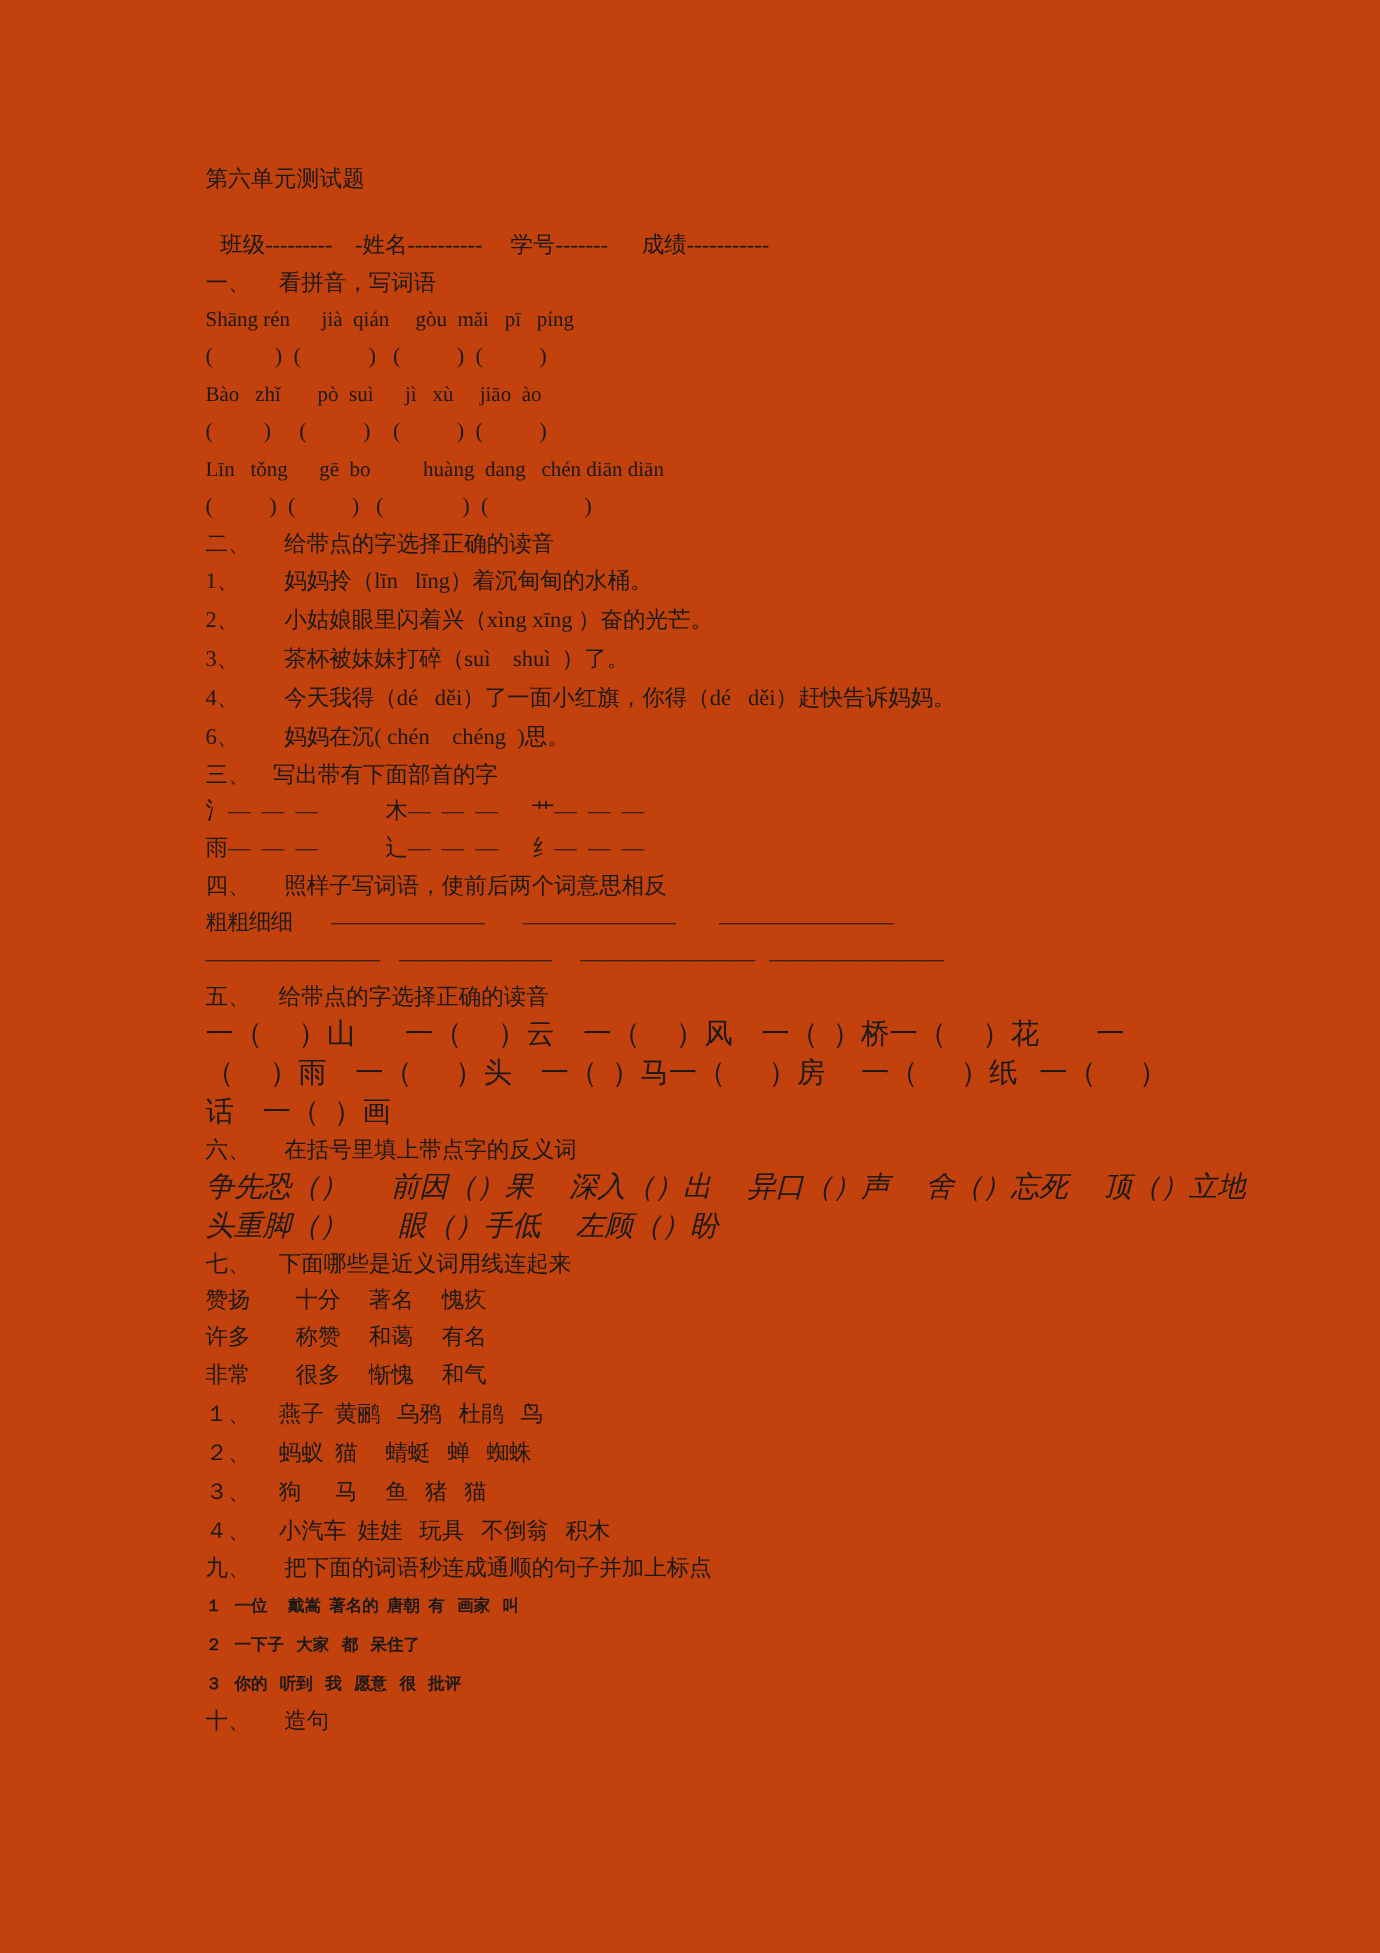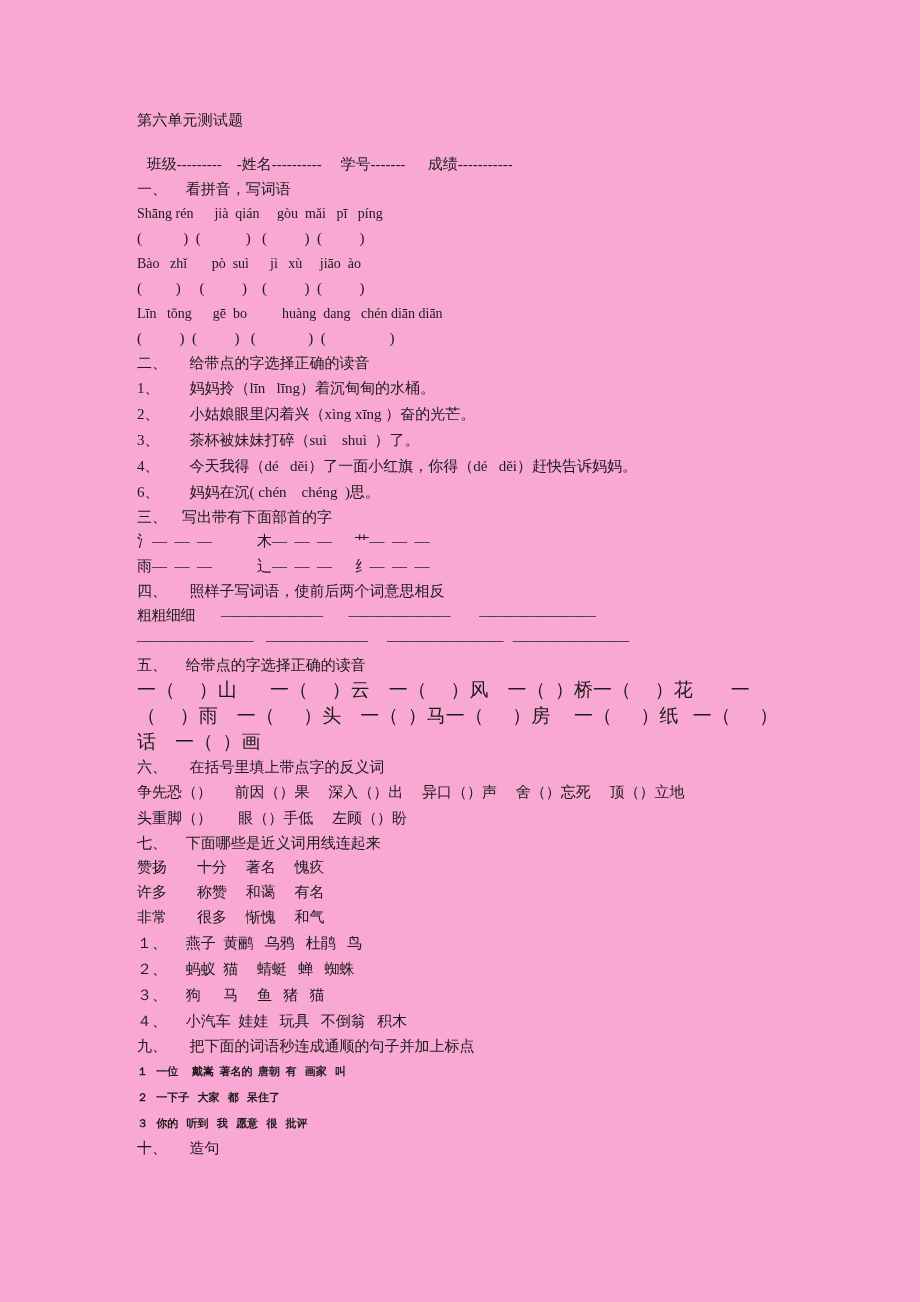--- a/index.html
+++ b/index.html
@@ -13,21 +13,21 @@
     font-family: "Liberation Serif", "DejaVu Serif", serif;
     color: #1a1a1a;
     -webkit-font-smoothing: antialiased;
   }
   .page {
     position: relative;
     width: 920px;
     height: 1302px;
     box-sizing: border-box;
     padding: 110px 115px 0 137px;
-    background: #f9a8d4;
+    background: #c2410c;
   }
   .doc-title {
     font-size: 15px;
     line-height: 20px;
     margin: 0 0 22px 0;
     letter-spacing: 0.2px;
   }
   .meta-line {
     font-size: 15px;
     line-height: 24px;
@@ -66,23 +66,24 @@
     line-height: 25px;
     white-space: pre;
     letter-spacing: -0.5px;
   }
   .measure-line {
     font-size: 19px;
     line-height: 26px;
     white-space: pre;
   }
   .idiom-line {
-    font-size: 15px;
+    font-size: 19px;
     line-height: 26px;
     white-space: pre;
+    font-style: italic;
   }
   .match-line {
     font-size: 15px;
     line-height: 25px;
     white-space: pre;
   }
   .cat-line {
     font-size: 15px;
     line-height: 26px;
     white-space: pre;

